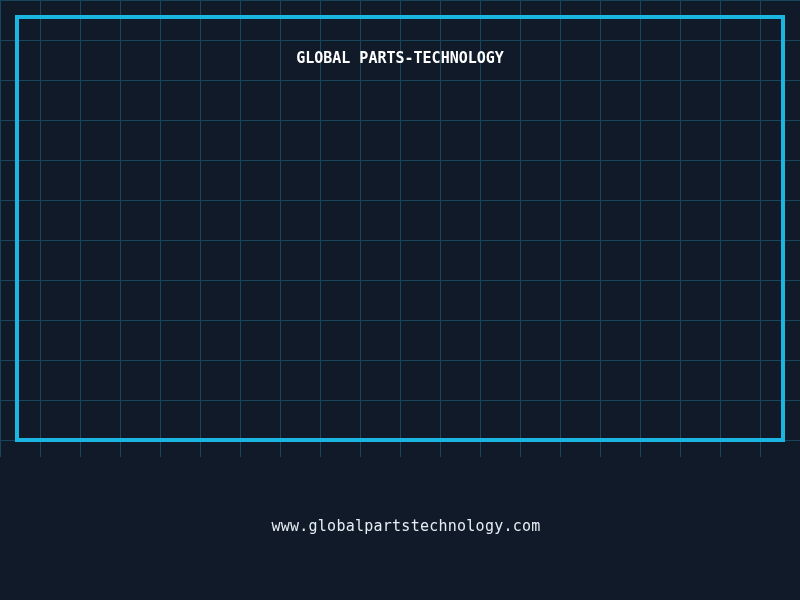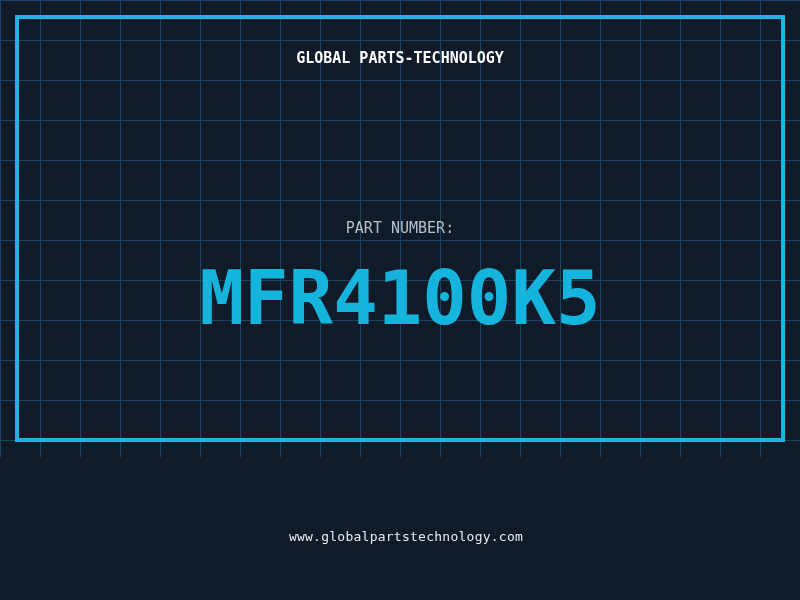--- a/index.html
+++ b/index.html
@@ -65,34 +65,32 @@
     color: var(--muted-text);
   }
   .part-number {
     top: 255px;
     font-size: 74px;
     font-weight: bold;
     letter-spacing: 0;
     color: var(--accent-cyan);
   }
   .footer-url {
-    top: 529px;
-    font-size: 13px;
+    top: 517px;
+    font-size: 15px;
     letter-spacing: 0.25px;
     color: var(--footer-text);
     padding-left: 12px;
   }
 </style>
 </head>
 <body>
 
 <div class="canvas">
   <div class="frame"></div>
 
   <div class="text-line company-title">GLOBAL PARTS-TECHNOLOGY</div>
 
 
-  <div class="text-line part-label">PART NUMBER:</div>
 
-  <div class="text-line part-number">MFR4100K5</div>
 
   <div class="text-line footer-url">www.globalpartstechnology.com</div>
 </div>
 
 </body></html>

